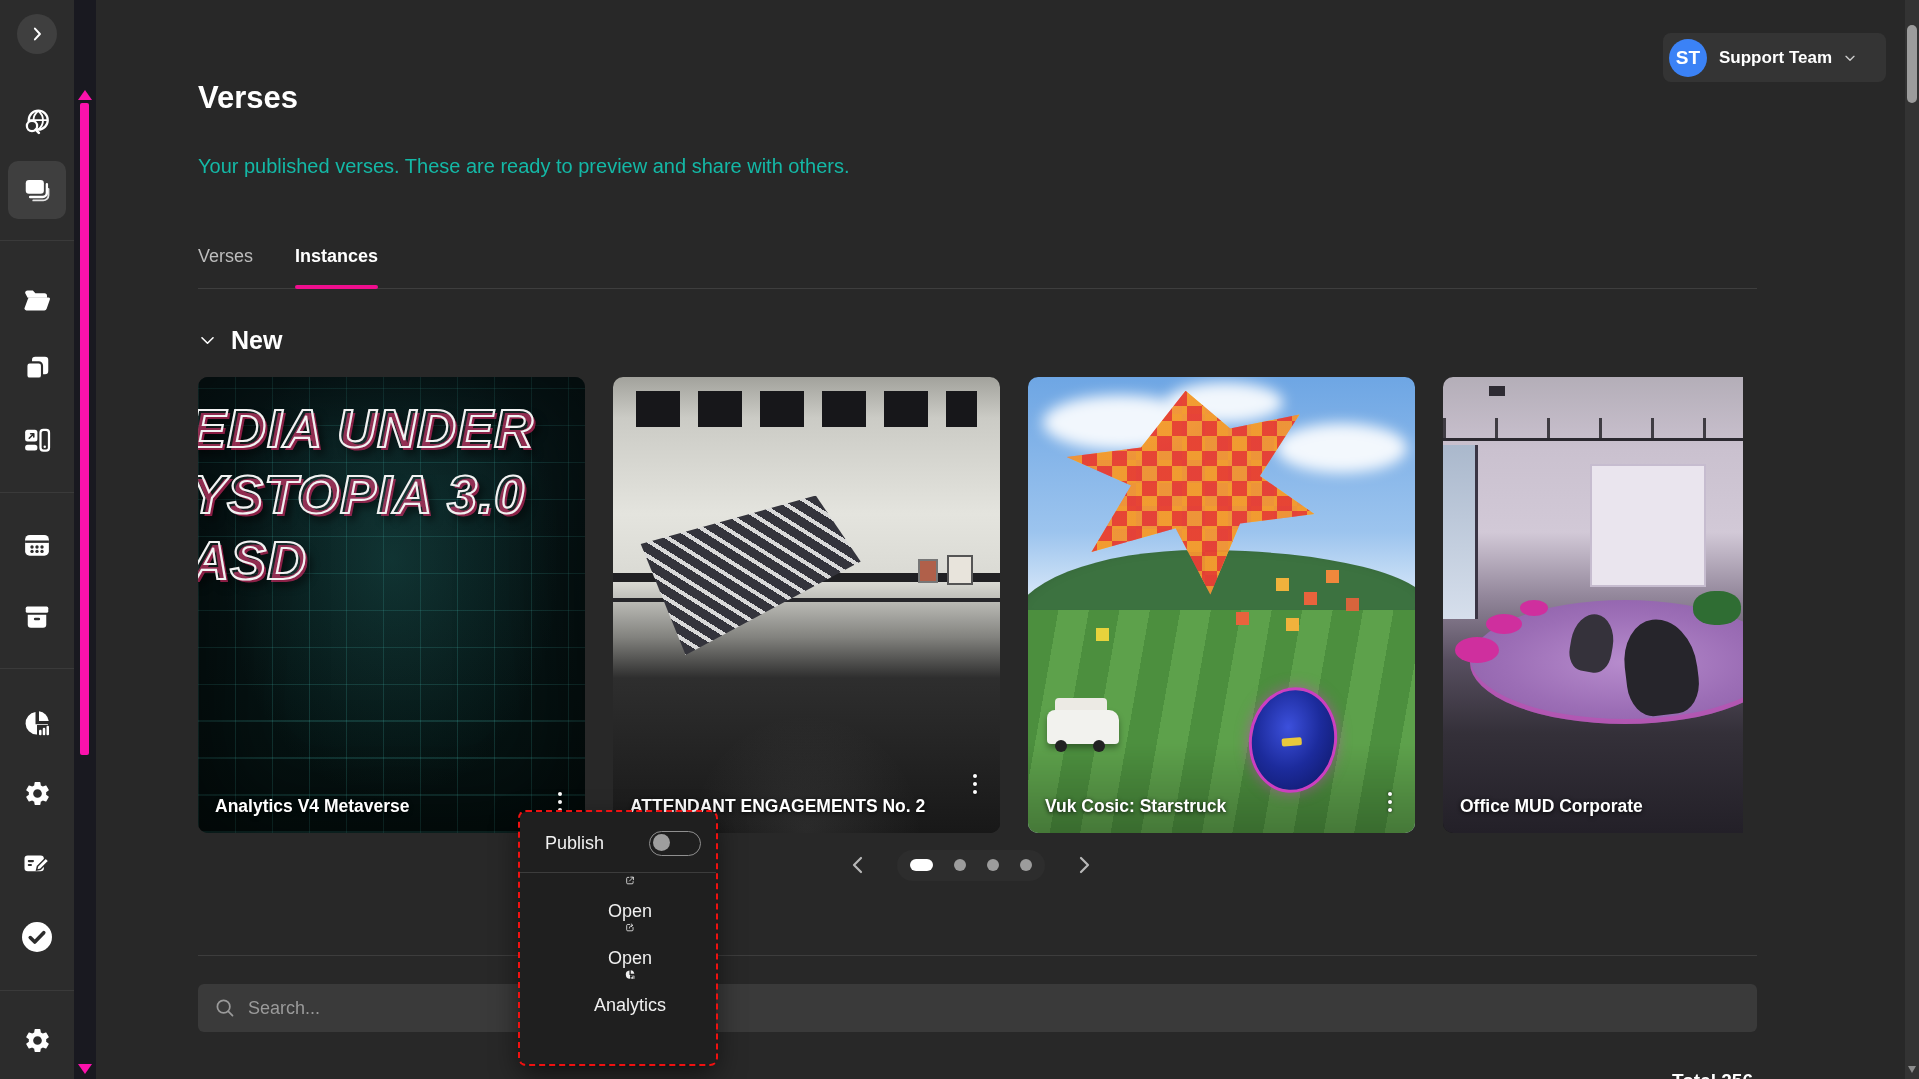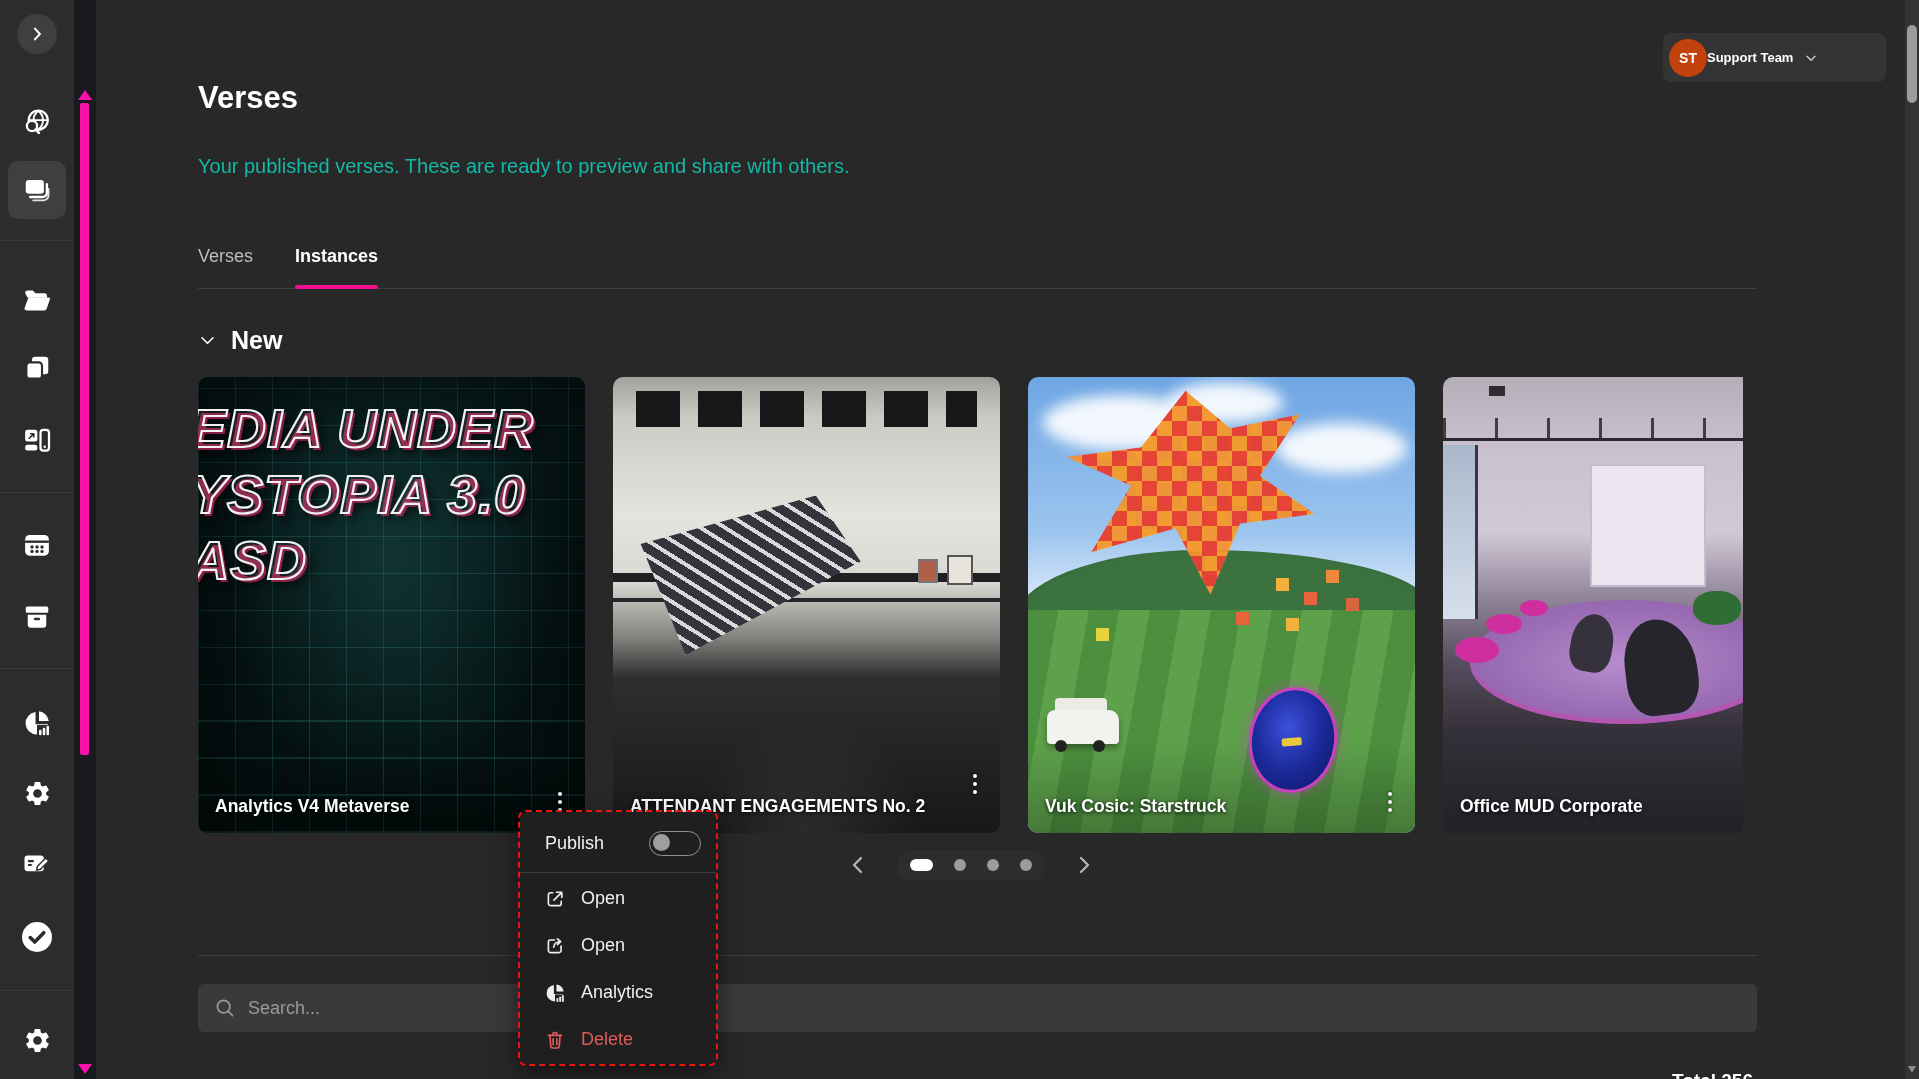--- a/index.html
+++ b/index.html
@@ -20,22 +20,22 @@
   .pink-thumb { position:absolute; left:6px; top:103px; width:9px; height:652px; background:#fb12ac; border-radius:2px; }
   .pink-down { position:absolute; left:4px; top:1064px; width:0; height:0; border-left:7px solid transparent; border-right:7px solid transparent; border-top:10px solid #fb12ac; }
 
   
   .rscroll { position:absolute; right:0; top:0; width:14px; height:1079px; background:#333333; z-index:40; }
   .rscroll-thumb { position:absolute; left:2px; top:25px; width:10px; height:78px; background:#9c9c9c; border-radius:5px; }
   .rscroll-down { position:absolute; left:3px; top:1066px; width:0; height:0; border-left:4px solid transparent; border-right:4px solid transparent; border-top:7px solid #8d8d8d; }
 
   
   .user-chip { position:absolute; left:1663px; top:33px; width:223px; height:49px; background:#343434; border-radius:8px; display:flex; align-items:center; cursor:pointer; }
-  .avatar { width:38px; height:38px; border-radius:50%; background:#c2410c; color:#fff; font-weight:bold; font-size:14px; display:flex; align-items:center; justify-content:center; margin-left:6px; }
-  .user-name { color:#fff; font-weight:bold; font-size:13px; }
+  .avatar { width:38px; height:38px; border-radius:50%; background:#3b82f6; color:#fff; font-weight:bold; font-size:19px; display:flex; align-items:center; justify-content:center; margin-left:6px; }
+  .user-name { color:#fff; font-weight:bold; font-size:17px; margin-left:12px; }
   .user-chev { margin-left:10px; display:flex; }
 
   
   .page-title { position:absolute; left:198px; top:80px; color:#fff; font-size:31px; font-weight:bold; }
   .page-subtitle { position:absolute; left:198px; top:155px; color:#14b8a6; font-size:20px; }
 
   
   .tabstrip { position:absolute; left:198px; top:243px; width:1559px; height:46px; border-bottom:1px solid #3e3e3e; display:flex; align-items:flex-start; }
   .tab { position:relative; height:46px; font-size:18px; padding-top:3px; cursor:pointer; }
   .tab.inactive { color:#bdbdbd; }
@@ -148,21 +148,21 @@
   .total-label { position:absolute; left:1672px; top:1070px; color:#fff; font-size:19px; font-weight:bold; }
 
   
   .ctx-menu { position:absolute; left:520px; top:812px; width:196px; height:252px; background:#1f1f1f; border-radius:6px;
     outline:2px dashed #f01111; outline-offset:0px; box-shadow:0 10px 28px rgba(0,0,0,.55); z-index:30; }
   .ctx-publish { height:46px; margin-top:8px; display:flex; align-items:center; }
   .ctx-publish .lbl { margin-left:25px; color:#f2f2f2; font-size:18px; }
   .toggle { margin-left:auto; margin-right:15px; width:52px; height:25px; border:1.5px solid #8f8f8f; border-radius:13px; position:relative; cursor:pointer; background:#1f1f1f; }
   .toggle .knob { position:absolute; left:3px; top:2.5px; width:17px; height:17px; border-radius:50%; background:#9e9e9e; }
   .ctx-div { height:1px; background:#3c3c3c; margin:6px 0 2px 0; }
-  .ctx-item { height:47px; display:flex; align-items:center; padding-left:24px; gap:15px; cursor:pointer; }
+  .ctx-item { height:47px; display:flex; align-items:center; padding-left:24px; gap:15px; cursor:pointer;flex-direction:column; }
   .ctx-item span { color:#f0f0f0; font-size:18px; }
   .ctx-item.danger span { color:#e05b5b; }
 </style>
 </head>
 <body>
 
 <div class="screen">
 
   <nav class="sidebar">
     <div class="collapse-btn">
@@ -455,28 +455,20 @@
         <rect x="12" y="13.6" width="10.5" height="9" fill="#1f1f1f"></rect>
         <g fill="#efefef">
             <rect x="13.6" y="17.4" width="2" height="4.4" rx=".9"></rect>
             <rect x="16.6" y="15.8" width="2" height="6" rx=".9"></rect>
             <rect x="19.6" y="14.2" width="2" height="7.6" rx=".9"></rect>
           </g>
       </svg>
       <span>Analytics</span>
     </div>
 
-    <div class="ctx-item danger">
-      <svg width="22" height="22" viewBox="0 0 24 24">
-        <path d="M4.8 7h14.4M9.8 7V5.4A1.4 1.4 0 0 1 11.2 4h1.6a1.4 1.4 0 0 1 1.4 1.4V7" fill="none" stroke="#e05b5b" stroke-width="1.8" stroke-linecap="round"></path>
-        <path d="M6.4 7l1 12a1.9 1.9 0 0 0 1.9 1.7h5.4a1.9 1.9 0 0 0 1.9-1.7l1-12" fill="none" stroke="#e05b5b" stroke-width="1.8" stroke-linecap="round"></path>
-        <path d="M10 10.8v6.4M14 10.8v6.4" stroke="#e05b5b" stroke-width="1.8" stroke-linecap="round"></path>
-      </svg>
-      <span>Delete</span>
-    </div>
   </div>
 
   <div class="rscroll">
     <div class="rscroll-thumb"></div>
     <div class="rscroll-down"></div>
   </div>
 
 </div>
 
 </body></html>

